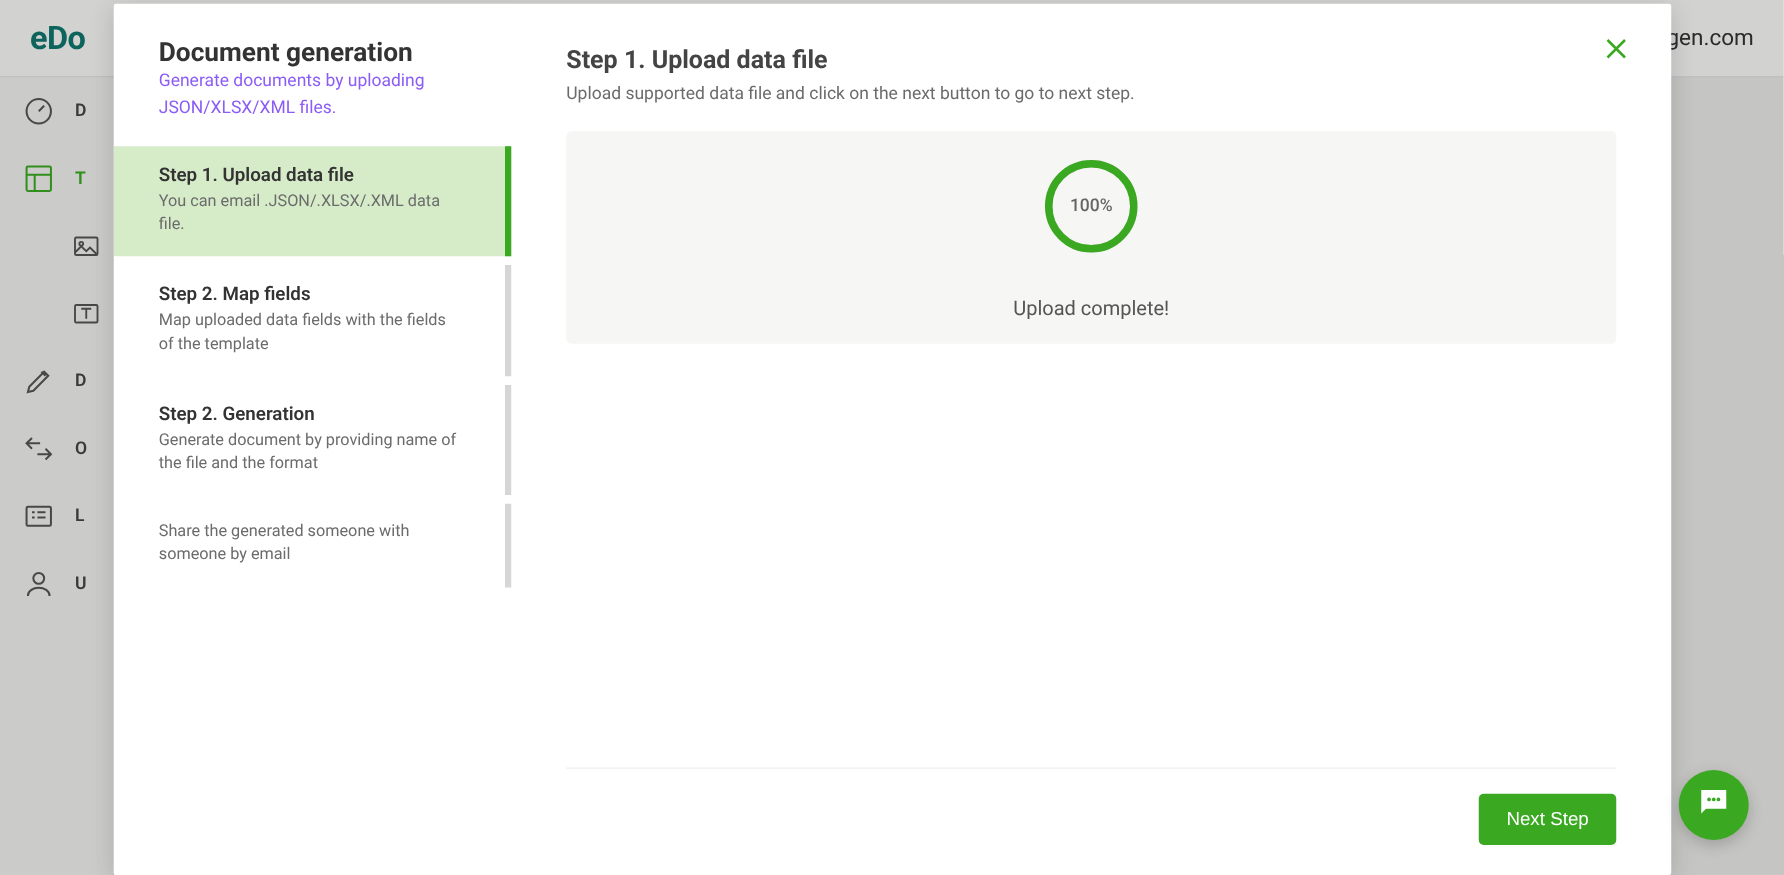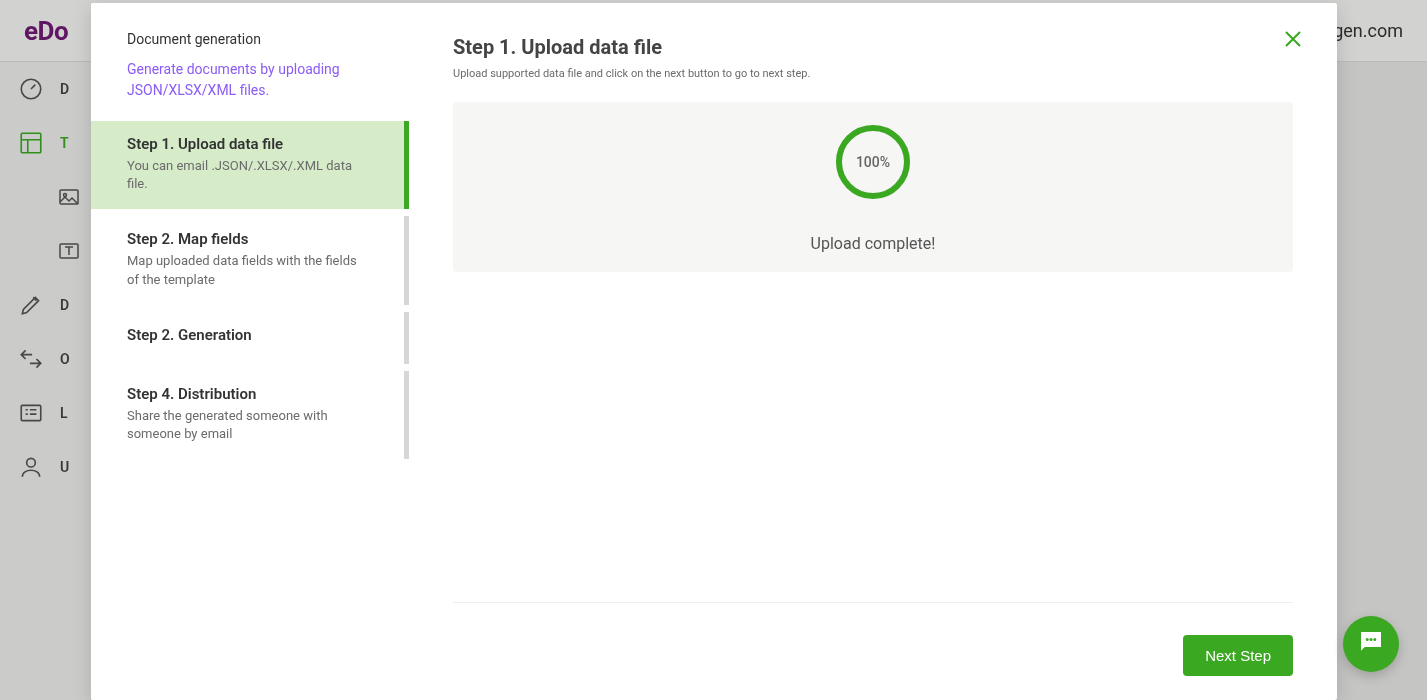--- a/index.html
+++ b/index.html
@@ -2,56 +2,56 @@
 <html><head>
 <meta charset="utf-8">
 <style>
   * { box-sizing: border-box; margin: 0; padding: 0; }
   html, body { width: 1427px; height: 700px; font-family: -apple-system, BlinkMacSystemFont, "Segoe UI", Roboto, Arial, sans-serif; overflow: hidden; }
   body { background: #f0f0ee; position: relative; }
 
   
   .app-bg { position: absolute; inset: 0; background: #e8e8e6; }
   .app-header { position: absolute; top: 0; left: 0; right: 0; height: 62px; background: #f7f7f6; display: flex; align-items: center; padding: 0 24px; border-bottom: 1px solid #dcdcdc; }
-  .logo { font-size: 26px; font-weight: 700; color: #701a75; letter-spacing: -0.5px; }
+  .logo { font-size: 26px; font-weight: 700; color: #0f766e; letter-spacing: -0.5px; }
   .header-right { margin-left: auto; font-size: 18px; color: #333; }
   .sidebar-bg { position: absolute; top: 62px; left: 0; width: 250px; bottom: 0; background: #efefee; border-right: 1px solid #dcdcdc; }
   .side-item { display: flex; align-items: center; gap: 16px; padding: 14px 18px; color: #444; font-size: 14px; font-weight: 600; }
   .side-item.active { color: #3aa820; }
   .side-sub { padding-left: 56px; }
   .side-icon { width: 26px; height: 26px; display:inline-flex; align-items:center; justify-content:center; }
 
   
   .overlay { position: absolute; inset: 0; background: rgba(0,0,0,0.15); }
   .modal { position: absolute; left: 91px; top: 3px; right: 90px; bottom: 0; background: #fff; border-radius: 2px; box-shadow: 0 4px 20px rgba(0,0,0,0.15); display: flex; overflow: hidden; }
 
   .modal-sidebar { width: 318px; background: #fff; padding-top: 28px; display: flex; flex-direction: column; }
   .ms-header { padding: 0 36px 20px; }
-  .ms-title { font-size: 14px; font-weight: 400; color: #333; margin-bottom: 12px; }
+  .ms-title { font-size: 21px; font-weight: 700; color: #333; }
   .ms-desc { font-size: 14px; color: #8b5cf6; line-height: 1.5; }
 
   .step { padding: 14px 36px 16px; position: relative; cursor: pointer; border-right: 5px solid #d6d6d6; margin-bottom: 7px;}
   .step.active { background: #d6ecc9; border-right-color: #3aa820; }
   .step-title { font-size: 15px; font-weight: 600; color: #333; margin-bottom: 4px; }
   .step-desc { font-size: 13px; color: #6b6b6b; line-height: 1.4; }
 
   .modal-main { flex: 1; padding: 32px 44px 24px; display: flex; flex-direction: column; position: relative; }
   .close-btn { position: absolute; top: 24px; right: 30px; width: 28px; height: 28px; cursor: pointer; color: #3aa820; display:flex; align-items:center; justify-content:center;}
   .main-title { font-size: 20px; font-weight: 700; color: #444; margin-bottom: 8px; }
-  .main-desc { font-size: 11px; color: #6b6b6b; margin-bottom: 22px; }
+  .main-desc { font-size: 14px; color: #6b6b6b; margin-bottom: 22px; }
 
   .upload-box { background: #f6f6f5; border-radius: 4px; height: 170px; display: flex; flex-direction: column; align-items: center; justify-content: center; gap: 32px; }
   .progress-ring { position: relative; width: 80px; height: 80px; }
   .ring-svg { transform: rotate(-90deg); }
   .ring-bg { stroke: #e0e0e0; }
   .ring-fg { stroke: #3aa820; stroke-linecap: round; }
   .ring-text { position: absolute; inset: 0; display: flex; align-items: center; justify-content: center; font-size: 14px; color: #666; font-weight: 500; }
   .upload-status { font-size: 16px; color: #555; }
 
-  .modal-footer { margin-top: auto; border-top: 1px solid #eee; padding-top: 32px; display: flex; justify-content: flex-end; }
+  .modal-footer { margin-top: auto; border-top: 1px solid #eee; padding-top: 20px; display: flex; justify-content: flex-end; }
   .next-btn { background: #3aa820; color: #fff; border: none; padding: 12px 22px; font-size: 15px; border-radius: 4px; cursor: pointer; font-weight: 500; }
 
   .chat-fab { position: absolute; right: 28px; bottom: 28px; width: 56px; height: 56px; border-radius: 50%; background: #3aa820; display: flex; align-items: center; justify-content: center; box-shadow: 0 4px 12px rgba(0,0,0,0.2); cursor: pointer; }
 </style>
 </head>
 <body>
 
 <div class="app-bg">
   <div class="app-header">
     <div class="logo">eDo</div>
@@ -140,23 +140,23 @@
     <div class="step active">
       <div class="step-title">Step 1. Upload data file</div>
       <div class="step-desc">You can email .JSON/.XLSX/.XML data file.</div>
     </div>
     <div class="step">
       <div class="step-title">Step 2. Map fields</div>
       <div class="step-desc">Map uploaded data fields with the fields of the template</div>
     </div>
     <div class="step">
       <div class="step-title">Step 2. Generation</div>
+      <div class="step-desc">Generate document by providing name of the file and the format</div>
     </div>
     <div class="step">
-      <div class="step-title">Step 4. Distribution</div>
       <div class="step-desc">Share the generated someone with someone by email</div>
     </div>
   </div>
 
   <div class="modal-main">
     <div class="close-btn">
       <span>
         <svg width="24" height="24" viewBox="0 0 24 24" fill="none" stroke="#3aa820" stroke-width="2">
             <path d="M5 5l14 14 M19 5L5 19"></path>
           </svg>

